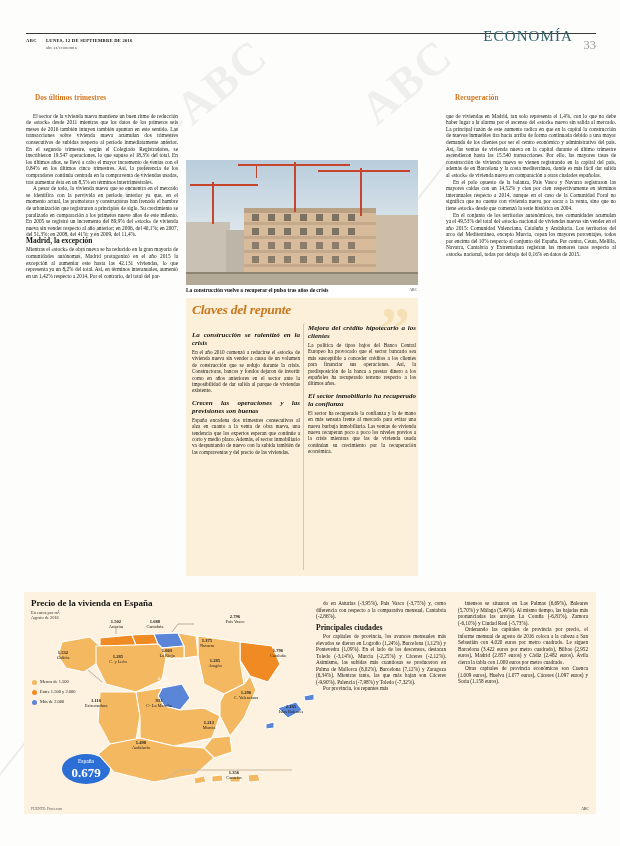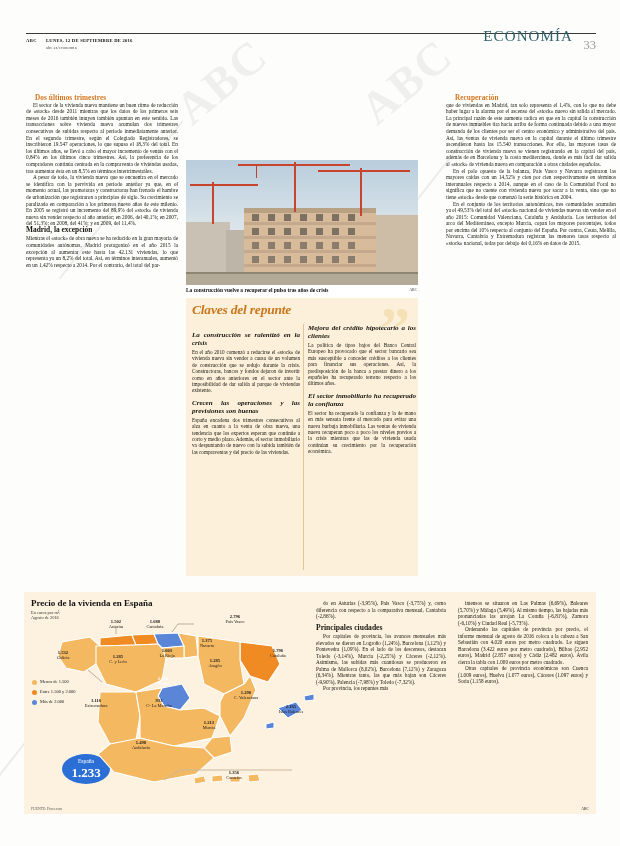--- a/index.html
+++ b/index.html
@@ -28,21 +28,21 @@
   .mast-url{position:absolute;left:46px;top:45px;font-size:4.2px;color:#444;letter-spacing:.2px;}
   .mast-sec{position:absolute;right:47px;top:28px;font-size:15px;letter-spacing:1.1px;color:#2e6068;
             font-family:"Liberation Serif",serif;}
   .mast-pag{position:absolute;right:24px;top:38px;font-size:12.5px;color:#9a9a9a;font-family:"Liberation Serif",serif;}
 
   
   .col{position:absolute;font-size:5.3px;line-height:6.6px;text-align:justify;color:#17150f;}
   .col p{margin:0;text-indent:7px;}
   .col p.noin{text-indent:0;}
 
-  .kicker{color:#d4741d;font-weight:bold;font-size:7.2px;letter-spacing:.1px;margin-bottom:0;
+  .kicker{color:#d4741d;font-weight:bold;font-size:7.2px;letter-spacing:.1px;margin-bottom:11px;
           font-family:"Liberation Serif",serif;padding-left:9px;}
   .hl{font-weight:bold;font-size:9.4px;line-height:10.6px;letter-spacing:-.1px;margin:0 0 5px 0;
       font-family:"Liberation Serif",serif;color:#0d0c08;}
 
   .subhead{font-weight:bold;font-size:7.4px;margin:0 0 2px;font-family:"Liberation Serif",serif;}
 
   
   .photo{position:absolute;left:186px;top:160px;width:232px;height:125px;overflow:hidden;background:#9fb4c6;}
   .sky{position:absolute;inset:0;background:linear-gradient(#b9cddc,#dfe7ec 60%,#e8eaea);}
   .bld{position:absolute;background:#d9cfc0;}
@@ -221,21 +221,21 @@
         <span>Entre 1.500 y 2.000</span>
       </div>
       <div class="lg-row">
         <span class="lg-dot" style="background:#5b86d8;"></span>
         <span>Más de 2.000</span>
       </div>
     </div>
 
     <div class="esp">
       <div class="esp-l">España</div>
-      <div class="esp-v">1.233</div>
+      <div class="esp-v">0.679</div>
     </div>
 
     <div class="map">
       <svg width="290" height="180" viewBox="0 0 290 180">
 
         <path d="M18,30 L46,25 L56,34 L52,52 L40,60 L22,56 L14,44 Z" fill="#f4b860" stroke="#fff" stroke-width="1.1"></path>
 
         <path d="M56,26 L88,23 L92,33 L56,34 Z" fill="#ef8b22" stroke="#fff" stroke-width="1.1"></path>
 
         <path d="M88,23 L110,22 L114,32 L92,33 Z" fill="#ef8b22" stroke="#fff" stroke-width="1.1"></path>

